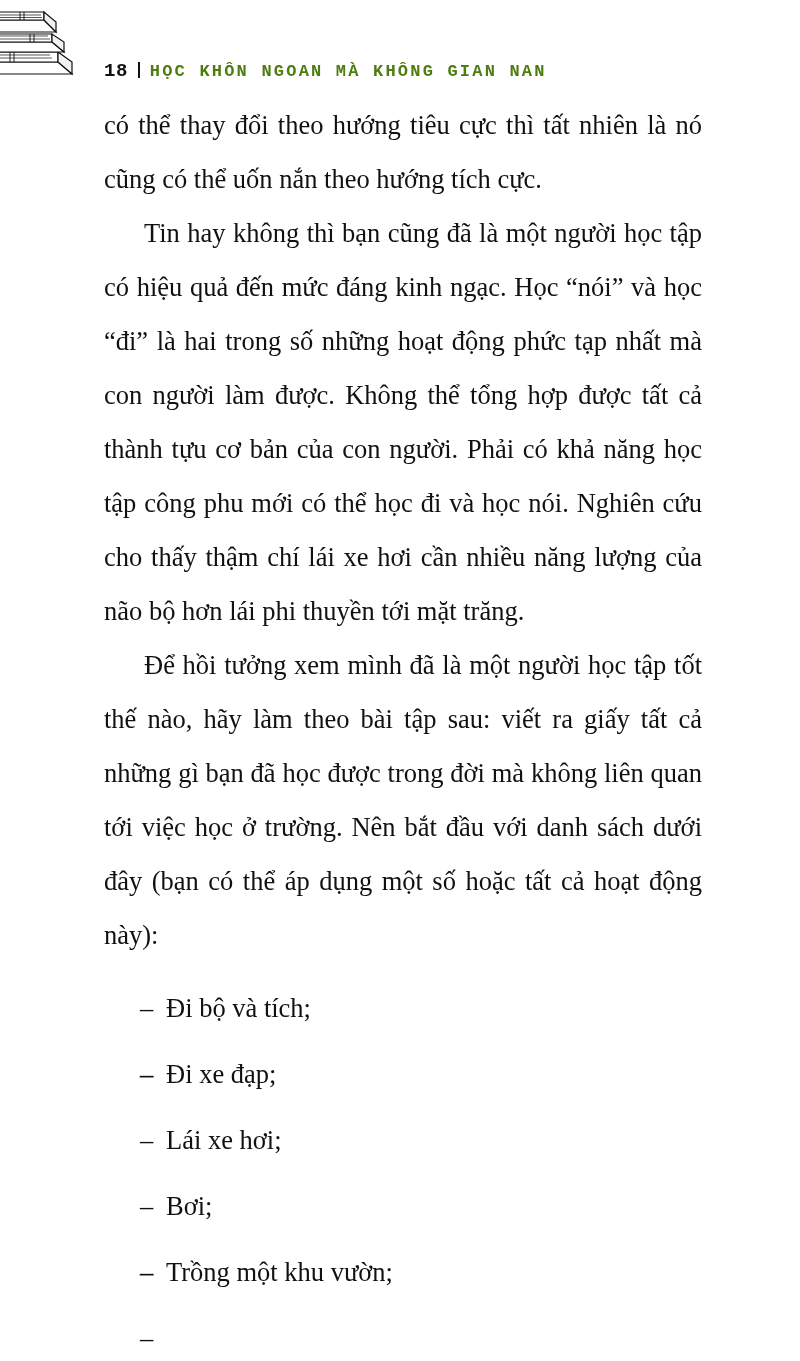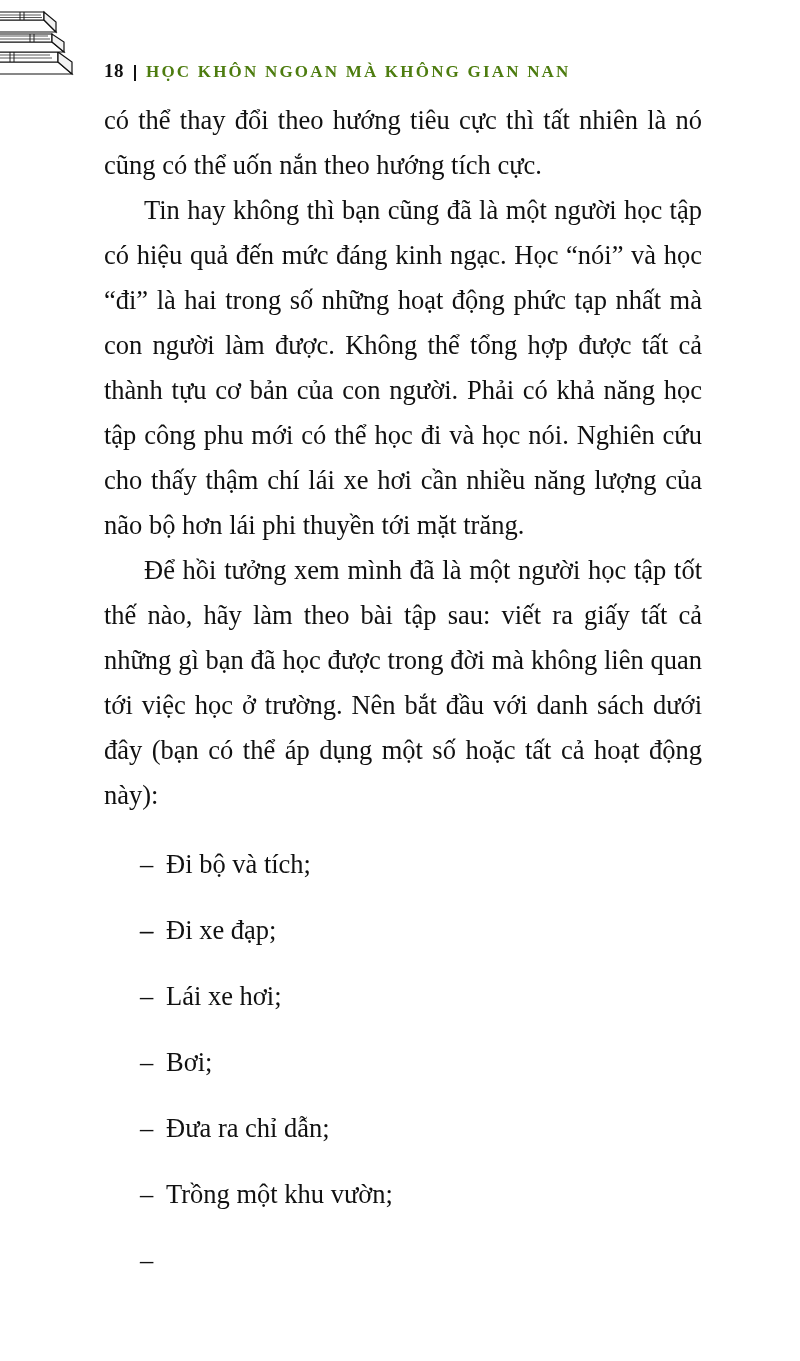--- a/index.html
+++ b/index.html
@@ -25,23 +25,23 @@
     height: 90px;
     pointer-events: none;
   }
 
   
   .running-head {
     position: absolute;
     left: 104px;
     top: 60px;
     display: flex;
-    align-items: flex-end;
+    align-items: center;
     gap: 10px;
-    font-family: Liberation Serif, serif;
+    font-family: Liberation Mono, monospace;
   }
   .folio {
     font-size: 19px;
     font-weight: bold;
     letter-spacing: 0.5px;
     color: #111;
   }
   .rule {
     display: inline-block;
     width: 2px;
@@ -60,21 +60,21 @@
 
   
   .page-body {
     position: absolute;
     left: 104px;
     top: 98px;
     width: 598px;
   }
   .para {
     font-size: 26.5px;
-    line-height: 45px;
+    line-height: 54px;
     text-align: justify;
     text-justify: inter-word;
     margin: 0 0 0 0;
     color: #111;
     hyphens: none;
   }
   .para.indent {
     text-indent: 40px;
   }
   .para + .para {
@@ -167,21 +167,20 @@
     <li class="bullet-item">
       <span class="dash">–</span>
       <span>Lái xe hơi;</span>
     </li>
     <li class="bullet-item">
       <span class="dash">–</span>
       <span>Bơi;</span>
     </li>
     <li class="bullet-item">
       <span class="dash">–</span>
-      <span>Đưa ra chỉ dẫn;</span>
     </li>
     <li class="bullet-item">
       <span class="dash">–</span>
       <span>Trồng một khu vườn;</span>
     </li>
     <li class="bullet-item">
       <span class="dash">–</span>
     </li>
   </ul>
 </div>

